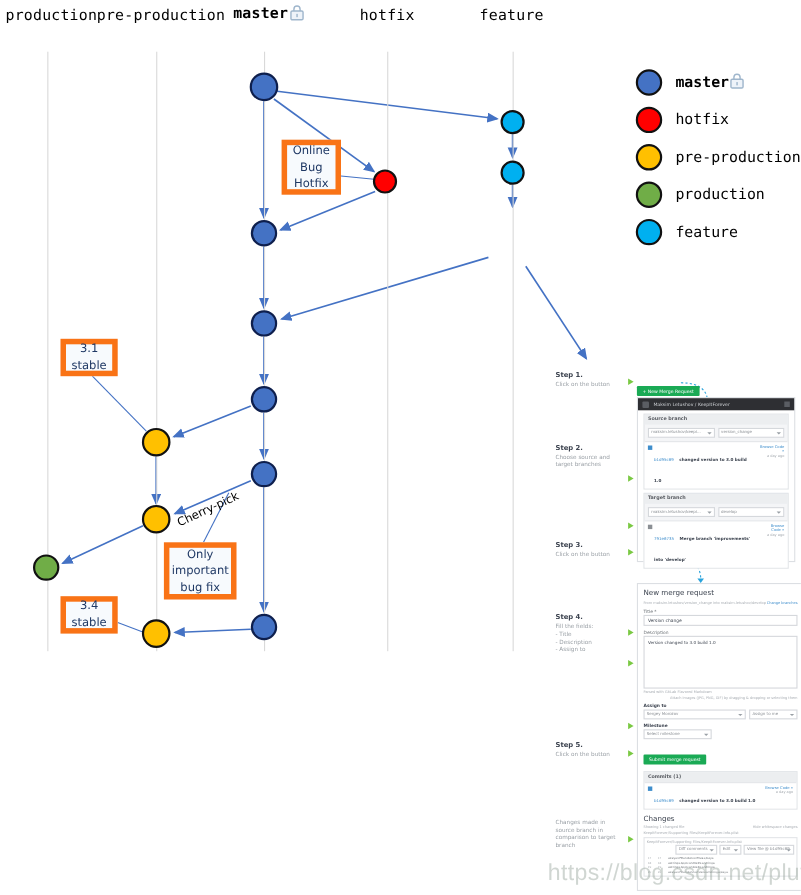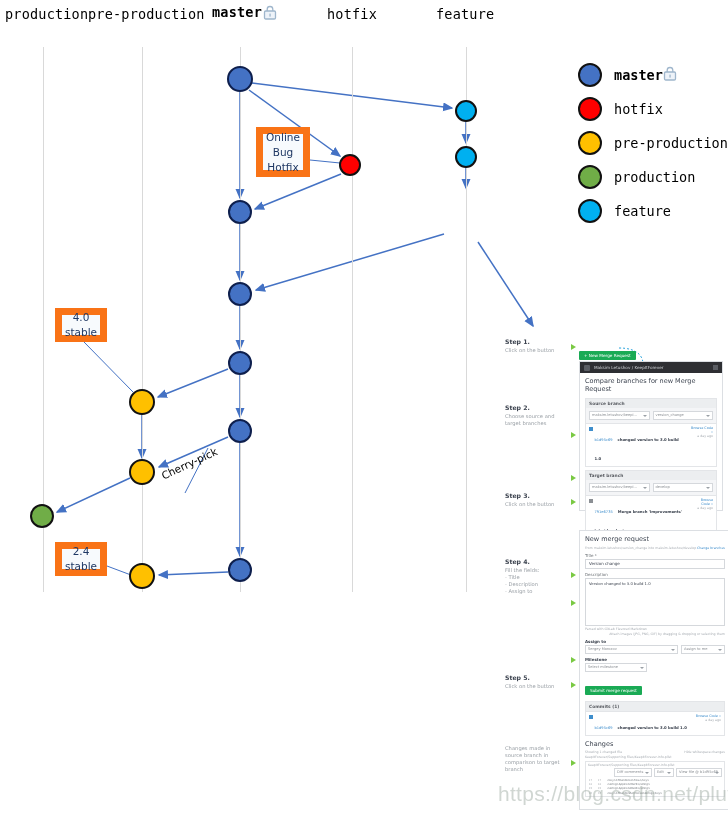--- a/index.html
+++ b/index.html
@@ -33,21 +33,21 @@
   .node.prod{background:#70AD47;border-color:#111;}
   .node.feature{background:#00B0F0;border-color:#111;}
   .node .mr-text{
     font-family:"Liberation Sans",sans-serif;
     font-weight:bold;font-size:14px;color:#000;
   }
 
   
   .callout{
     position:absolute;box-sizing:border-box;
-    border:7px solid #f97316;background:#f7fafd;
+    border:5px solid #f97316;background:#f7fafd;
     color:#1F3864;font-size:10.5px;line-height:15px;
     display:flex;flex-direction:column;align-items:center;justify-content:center;
     font-family:"DejaVu Sans",sans-serif;
   }
   .callout .ln{display:block;white-space:nowrap;}
 
   
   .cherry{
     position:absolute;font-size:10.5px;color:#000;
     transform:rotate(-25deg);transform-origin:left center;
@@ -199,25 +199,30 @@
   <div class="node prepro" style="left:129px;top:459px;width:26px;height:26px;"></div>
   <div class="node prepro" style="left:129px;top:563px;width:26px;height:26px;"></div>
   <div class="node prod" style="left:30px;top:504px;width:24px;height:24px;"></div>
 
   <div class="callout" style="left:256px;top:127px;width:54px;height:50px;">
     <span class="ln">Online</span>
     <span class="ln">Bug</span>
     <span class="ln">Hotfix</span>
   </div>
   <div class="callout" style="left:55px;top:308px;width:52px;height:34px;">
-    <span class="ln">4.0</span>
+    <span class="ln">3.1</span>
     <span class="ln">stable</span>
   </div>
+  <div class="callout" style="left:149px;top:493px;width:66px;height:52px;">
+    <span class="ln">Only</span>
+    <span class="ln">important</span>
+    <span class="ln">bug fix</span>
+  </div>
   <div class="callout" style="left:55px;top:542px;width:52px;height:34px;">
-    <span class="ln">2.4</span>
+    <span class="ln">3.4</span>
     <span class="ln">stable</span>
   </div>
 
   <div class="cherry" style="left:162px;top:470px;">Cherry-pick</div>
 
   <div class="legend">
     <div class="legend-row">
       <span class="legend-dot" style="background:#4472C4;"></span>
       <span class="legend-text bold">master</span>
       <span class="lock-ico" style="margin-left:0;"><svg width="14" height="15" viewBox="0 0 14 15">
@@ -293,21 +298,20 @@
     <div style="position:absolute;left:74px;top:10px;">
       <span class="btn green">+ New Merge Request</span>
     </div>
 
     <div class="shot" style="left:74px;top:29px;width:144px;height:150px;">
       <div class="shot-bar">
         <span class="shot-logo"></span>
         <span class="ttl">Maksim Letushov / KeepItForever</span>
         <span class="shot-burger"></span>
       </div>
-      <div class="sec-h">Compare branches for new Merge Request</div>
 
       <div class="panel">
         <div class="panel-h">Source branch</div>
         <div class="selrow">
           <div class="sel">maksim.letushov/keepi...</div>
           <div class="sel">version_change</div>
         </div>
         <div class="commit">
           <span class="avat"></span>
           <span>

